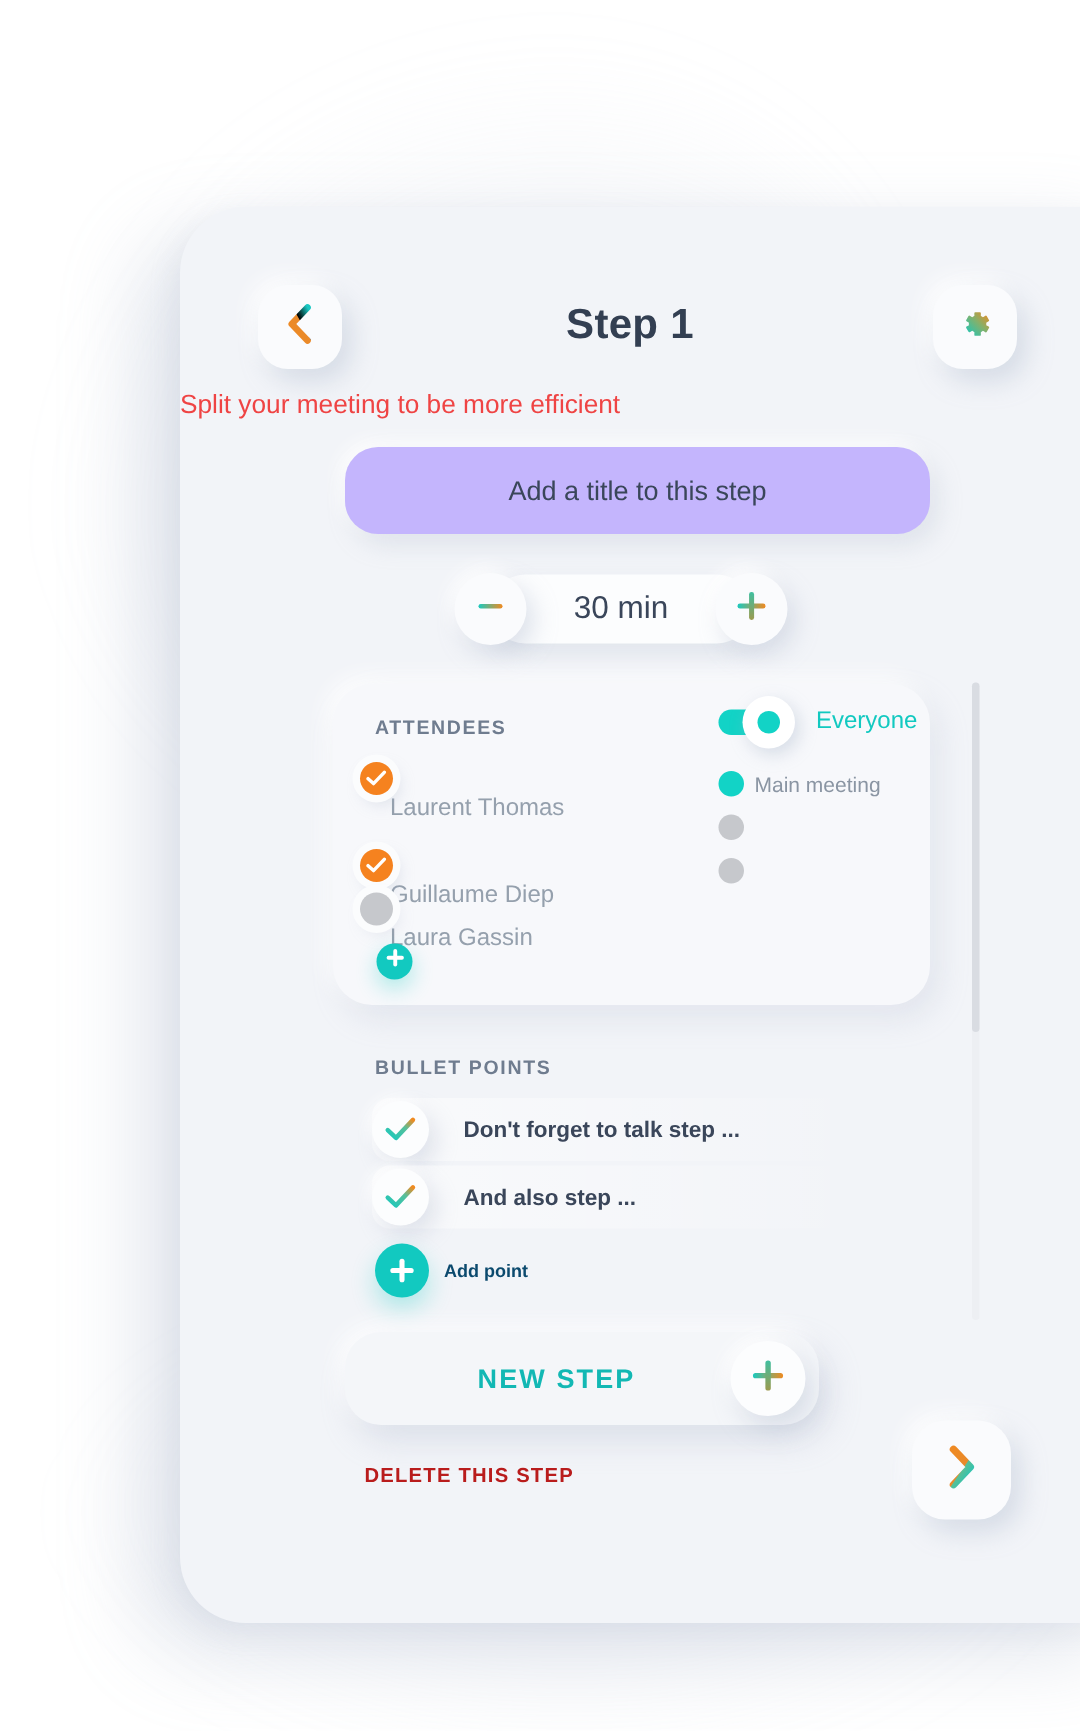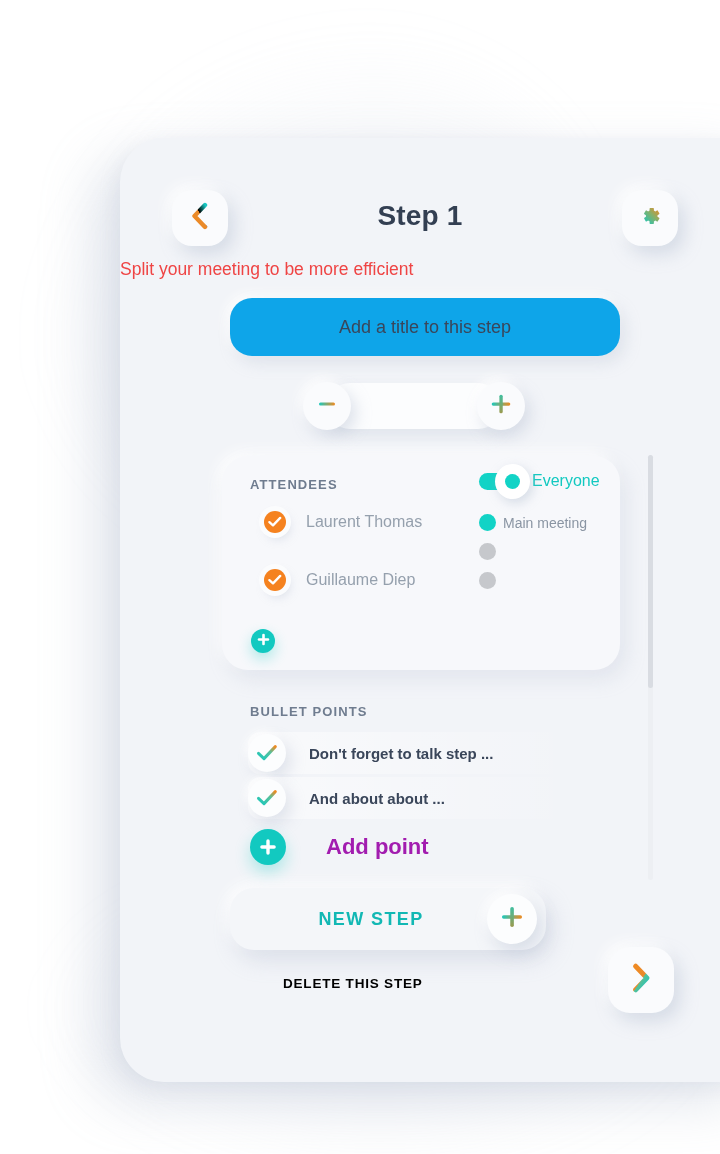--- a/index.html
+++ b/index.html
@@ -84,21 +84,21 @@
     color: #ef4444;
   }
 
   
   .title-input {
     position: absolute;
     left: 230px; top: 298px;
     width: 390px; height: 58px;
     border-radius: 22px;
     border: none;
-    background: #0ea5e9;
+    background: #c4b5fd;
     box-shadow: 5px 7px 16px rgba(165,176,198,.26),
                 -4px -4px 12px rgba(255,255,255,.9);
     text-align: center;
     font-family: "Liberation Sans", sans-serif;
     font-size: 18px;
     color: #3A465A;
     outline: none;
   }
   .title-input::placeholder { color: #3A465A; opacity: 1; }
 
@@ -146,21 +146,21 @@
     left: 250px; top: 477px;
     font-size: 13px; font-weight: bold;
     letter-spacing: 1.1px;
     color: #6F7C8F;
   }
 
   
   .toggle-wrap {
     position: absolute;
     left: 479px; top: 472px;
-    display: flex; align-items: flex-end; gap: 11px;
+    display: flex; align-items: flex-end; gap: 23px;
     cursor: pointer;
   }
   .toggle {
     position: relative;
     width: 42px; height: 17px;
     border-radius: 9px;
     background: #12D3C6;
   }
   .toggle-knob {
     position: absolute;
@@ -178,23 +178,23 @@
     background: #12D3C6;
   }
   .toggle-label {
     font-size: 16px;
     color: #12C9C0;
   }
 
   
   .att-row {
     position: absolute;
-    left: 264px;
+    left: 240px;
     width: 350px; height: 28px;
-    display: flex; align-items: center;
+    display: flex; align-items: flex-start; flex-direction: column;
   }
   .chk {
     position: relative;
     width: 22px; height: 22px;
     border-radius: 50%;
     background: #F5821F;
     box-shadow: 0 0 0 5px #FBFCFD, 3px 5px 11px rgba(165,176,198,.42);
     flex: none;
     cursor: pointer;
   }
@@ -275,23 +275,23 @@
   }
   .add-point-btn {
     width: 36px; height: 36px;
     border-radius: 50%;
     background: #12C9C0;
     box-shadow: 0 8px 16px rgba(18,201,192,.30);
     display: flex; align-items: center; justify-content: center;
     flex: none;
   }
   .add-point-label {
-    margin-left: 40px;
-    font-size: 22px; font-weight: bold;
-    color: #a21caf;
+    margin-left: 10px;
+    font-size: 12px; font-weight: bold;
+    color: #0c4a6e;
   }
 
   
   .newstep-pill {
     position: absolute;
     left: 230px; top: 888px;
     width: 316px; height: 62px;
     border-radius: 24px;
     background: #F4F6F9;
     box-shadow: 6px 10px 22px rgba(165,176,198,.30),
@@ -315,23 +315,22 @@
                 -4px -4px 12px rgba(255,255,255,.95);
     display: flex; align-items: center; justify-content: center;
     cursor: pointer;
   }
 
   .delete-step {
     position: absolute;
     left: 243px; top: 976px;
     font-size: 13.5px; font-weight: bold;
     letter-spacing: .8px;
-    color: #000000;
-    cursor: pointer;
-    margin-left: 40px;
+    color: #b91c1c;
+    cursor: pointer;
   }
 
   
   .scroll-track {
     position: absolute;
     left: 648px; top: 455px;
     width: 5px; height: 425px;
     border-radius: 3px;
     background: #EDEFF3;
     cursor: pointer;
@@ -386,20 +385,21 @@
       </svg>
     </span>
   </div>
 
   <div class="title">Step 1</div>
   <div class="subtitle">Split your meeting to be more efficient</div>
 
   <input class="title-input" type="text" value="" placeholder="Add a title to this step" style="">
 
   <div class="stepper"></div>
+  <div class="stepper-val">30 min</div>
 
   <div class="step-circle minus-circle">
     <span>
       <svg width="24" height="24" viewBox="0 0 24 24">
         <defs>
           <linearGradient id="gradMinus" x1="0" y1="0" x2="1" y2="0">
             <stop offset="0%" stop-color="#1AC9BE"></stop>
             <stop offset="100%" stop-color="#F08A20"></stop>
           </linearGradient>
         </defs>
@@ -449,20 +449,24 @@
 
   <div class="att-row" style="top:566px">
     <div class="chk">
       <svg width="14" height="12" viewBox="0 0 14 12">
         <path d="M1.4 6.1 L5 9.4 L12.2 1.9" fill="none" stroke="#fff" stroke-width="2.3" stroke-linecap="round" stroke-linejoin="round"></path>
       </svg>
     </div>
     <div class="att-name">Guillaume Diep</div>
   </div>
 
+  <div class="att-row" style="top:595px">
+    <div class="chk off"></div>
+    <div class="att-name">Laura Gassin</div>
+  </div>
 
   <div class="spk-dot on" style="left:479px; top:514px"></div>
   <div class="spk-label" style="left:503px; top:515px">Main meeting</div>
   <div class="spk-dot" style="left:479px; top:543px"></div>
   <div class="spk-dot" style="left:479px; top:572px"></div>
 
   <div class="add-att">
     <span>
       <svg width="13" height="13" viewBox="0 0 14 14">
         <rect x="0.8" y="5.6" width="12.4" height="2.8" rx="1.4" fill="#fff"></rect>
@@ -495,21 +499,21 @@
         <defs>
           <linearGradient id="gradChk2" x1="0" y1="1" x2="1" y2="0">
             <stop offset="0%" stop-color="#1AC9BE"></stop>
             <stop offset="62%" stop-color="#57BF9A"></stop>
             <stop offset="100%" stop-color="#F08A20"></stop>
           </linearGradient>
         </defs>
         <path d="M2.5 9.4 L8 14.6 L19.3 2.6" fill="none" stroke="url(#gradChk2)" stroke-width="3" stroke-linecap="round" stroke-linejoin="round"></path>
       </svg>
     </div>
-    <div class="bp-text">And about about ...</div>
+    <div class="bp-text">And also step ...</div>
   </div>
 
   <div class="add-point-row">
     <div class="add-point-btn">
       <svg width="18" height="18" viewBox="0 0 18 18">
         <rect x="1.2" y="7.3" width="15.6" height="3.4" rx="1.7" fill="#fff"></rect>
         <rect x="7.3" y="1.2" width="3.4" height="15.6" rx="1.7" fill="#fff"></rect>
       </svg>
     </div>
     <div class="add-point-label">Add point</div>

